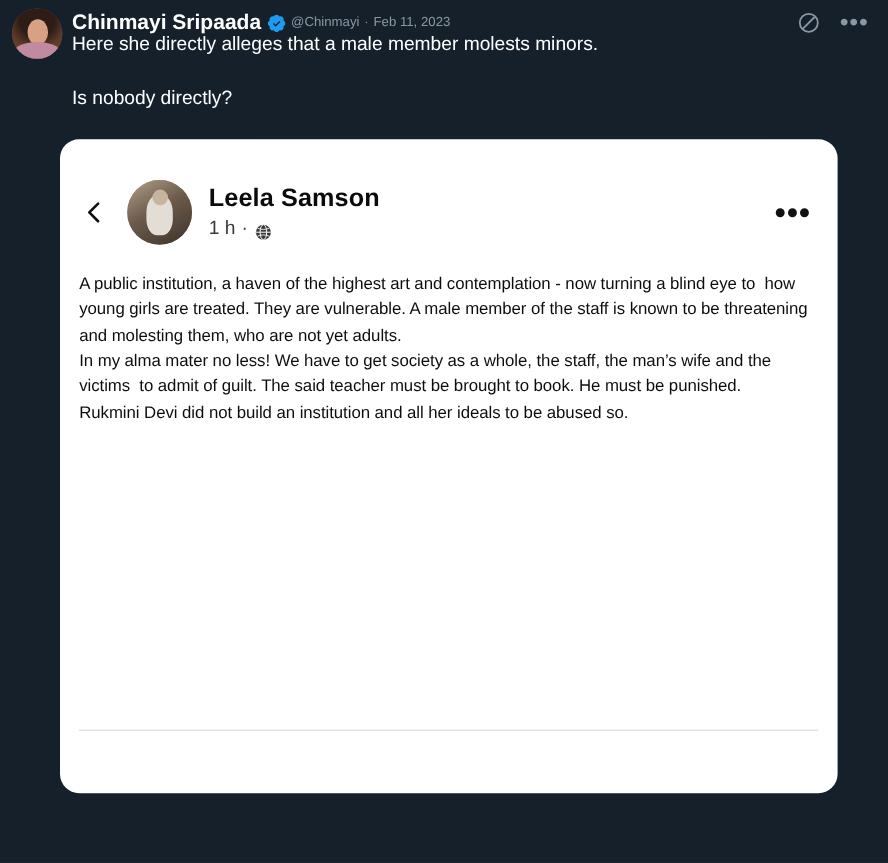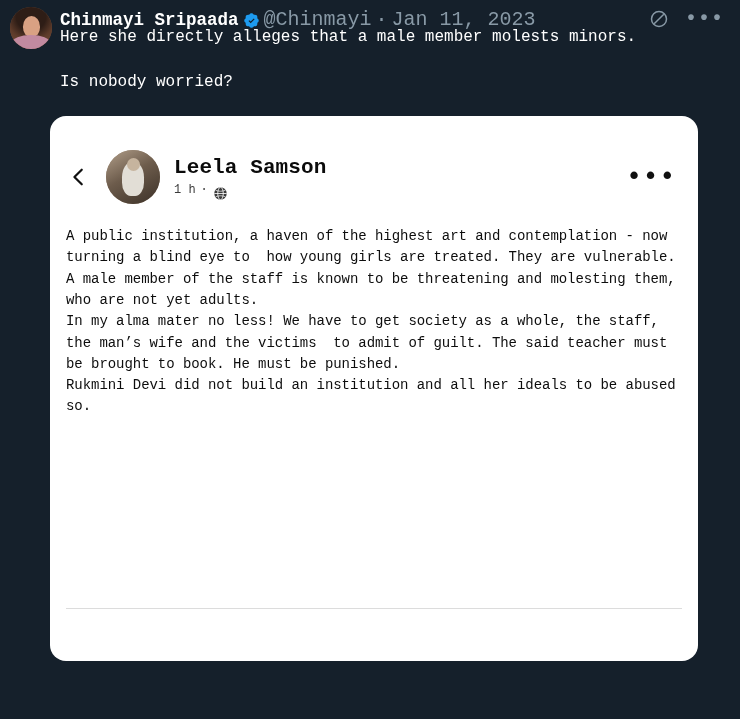--- a/index.html
+++ b/index.html
@@ -15,21 +15,20 @@
     color: #ffffff;
     -webkit-font-smoothing: antialiased;
   }
 
   .tweet {
     position: relative;
     width: 740px;
     height: 643px;
     box-sizing: border-box;
     padding: 6px 10px 0 10px;
-    font-family: Liberation Mono, monospace;
   }
 
   
   .header-row {
     display: flex;
     align-items: flex-start;
     gap: 8px;
   }
 
   .avatar {
@@ -80,21 +79,21 @@
   }
   .verified {
     width: 17px;
     height: 17px;
     flex: 0 0 auto;
     display: inline-block;
     position: relative;
     top: 1px;
   }
   .handle, .dot-sep, .date {
-    font-size: 20px;
+    font-size: 11px;
     color: #8899a6;
     white-space: nowrap;
   }
 
   .header-actions {
     margin-left: auto;
     display: flex;
     align-items: center;
     gap: 16px;
     padding-right: 6px;
@@ -189,21 +188,21 @@
     justify-content: center;
     line-height: 1.15;
   }
   .card-name {
     font-size: 21px;
     font-weight: bold;
     color: #0b0b0b;
     letter-spacing: .1px;
   }
   .card-meta {
-    font-size: 12px;
+    font-size: 16px;
     color: #3a3a3a;
     margin-top: 4px;
     display: flex;
     align-items: center;
     gap: 5px;
   }
   .globe-icon {
     width: 15px;
     height: 15px;
     display: inline-block;
@@ -254,37 +253,37 @@
     <div class="name-line">
       <span class="display-name">Chinmayi Sripaada</span>
       <span class="verified">
         <svg viewBox="0 0 24 24" width="17" height="17" aria-hidden="true">
           <path fill="#1d9bf0" d="M22.25 12c0-1.43-.88-2.67-2.19-3.34.46-1.39.2-2.9-.81-3.91s-2.52-1.27-3.91-.81C14.67 2.63 13.43 1.75 12 1.75s-2.67.88-3.34 2.19c-1.39-.46-2.9-.2-3.91.81s-1.27 2.52-.81 3.91C2.63 9.33 1.75 10.57 1.75 12s.88 2.67 2.19 3.34c-.46 1.39-.2 2.9.81 3.91s2.52 1.27 3.91.81c.67 1.31 1.91 2.19 3.34 2.19s2.67-.88 3.34-2.19c1.39.46 2.9.2 3.91-.81s1.27-2.52.81-3.91c1.31-.67 2.19-1.91 2.19-3.34z"></path>
           <path fill="#15202b" d="M10.84 15.93l-3.1-3.1 1.2-1.2 1.9 1.9 4.38-4.38 1.2 1.2-5.58 5.58z"></path>
         </svg>
       </span>
       <span class="handle">@Chinmayi</span>
       <span class="dot-sep">·</span>
-      <span class="date">Jan 11, 2023</span>
+      <span class="date">Feb 11, 2023</span>
     </div>
 
     <div class="header-actions">
       <span class="icon-slash">
         <svg viewBox="0 0 24 24" width="20" height="20" aria-hidden="true">
           <circle cx="12" cy="12" r="9" fill="none" stroke="#8899a6" stroke-width="1.8"></circle>
           <line x1="6.2" y1="17.8" x2="17.8" y2="6.2" stroke="#8899a6" stroke-width="1.8"></line>
         </svg>
       </span>
       <span class="icon-more">•••</span>
     </div>
   </div>
 
   <div class="body-text">
     <p>Here she directly alleges  that a male member molests minors.</p>
-    <p>Is nobody worried?</p>
+    <p>Is nobody directly?</p>
   </div>
 
   <div class="card">
 
     <div class="card-header">
       <span class="back-chevron">
         <svg viewBox="0 0 24 24" width="22" height="26" aria-hidden="true">
           <polyline points="15,4 7,12 15,20" fill="none" stroke="#111111" stroke-width="2.4" stroke-linecap="round" stroke-linejoin="round"></polyline>
         </svg>
       </span>

